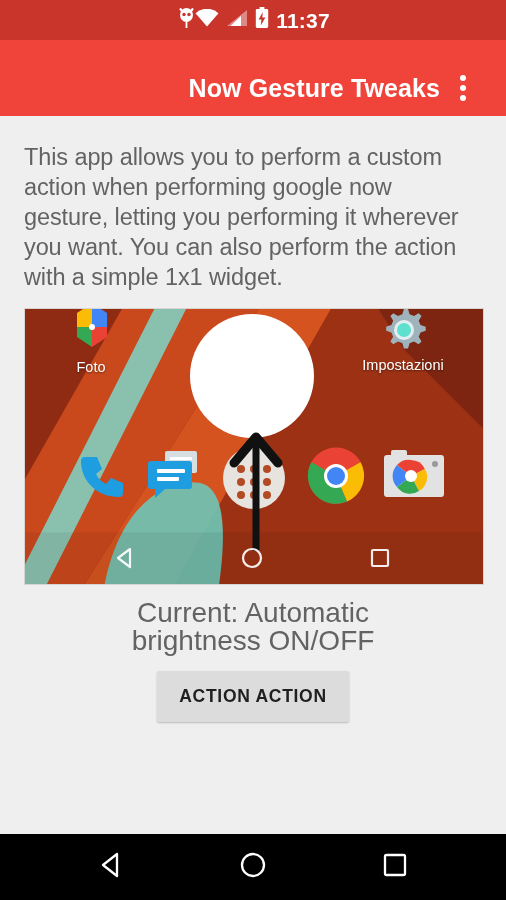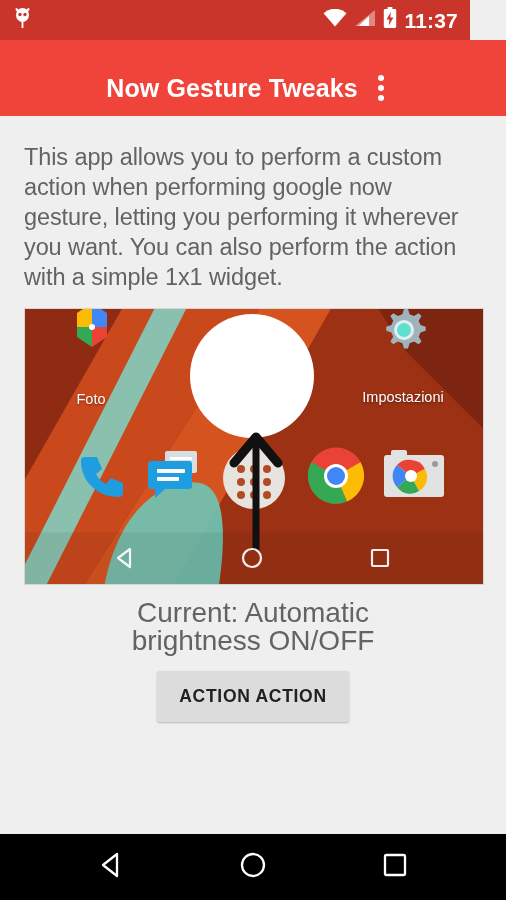--- a/index.html
+++ b/index.html
@@ -15,26 +15,26 @@
     width: 506px;
     height: 900px;
     overflow: hidden;
     background: #efefef;
   }
 
   
   #status-bar {
     position: absolute;
     left: 0; top: 0;
-    width: 470px;
+    width: 506px;
     height: 40px;
     background: #c9342b;
     display: flex;
     align-items: center;
-    justify-content: space-between;
+    justify-content: center;
     box-sizing: border-box;
     padding: 0 12px 0 14px;
   }
   #status-left { display: flex; align-items: center; gap: 6px; }
   #status-right {
     display: flex;
     align-items: center;
     gap: 7px;
   }
   .sb-time {
@@ -47,21 +47,21 @@
 
   
   #app-bar {
     position: absolute;
     left: 0; top: 40px;
     width: 506px;
     height: 96px;
     background: #f0433a;
     display: flex;
     align-items: center;
-    justify-content: center;
+    justify-content: flex-end;
     box-sizing: border-box;
     padding: 0 20px 0 24px;
   }
   #app-title {
     color: #ffffff;
     font-size: 25px;
     font-weight: bold;
     letter-spacing: 0.1px;
   }
   #overflow-btn {
@@ -115,21 +115,20 @@
     height: 100%;
     display: block;
   }
   .home-label {
     position: absolute;
     color: #ffffff;
     font-size: 14.5px;
     text-shadow: 0 1px 2px rgba(0,0,0,0.45);
     white-space: nowrap;
     transform: translateX(-50%);
-    margin-top: 32px;
   }
   #label-foto  { left: 66px;  top: 50px; }
   #label-guida { left: 230px; top: 50px; }
   #label-imp   { left: 378px; top: 48px; }
 
   .home-icon { position: absolute; }
 
   
   #gesture-circle {
     position: absolute;

